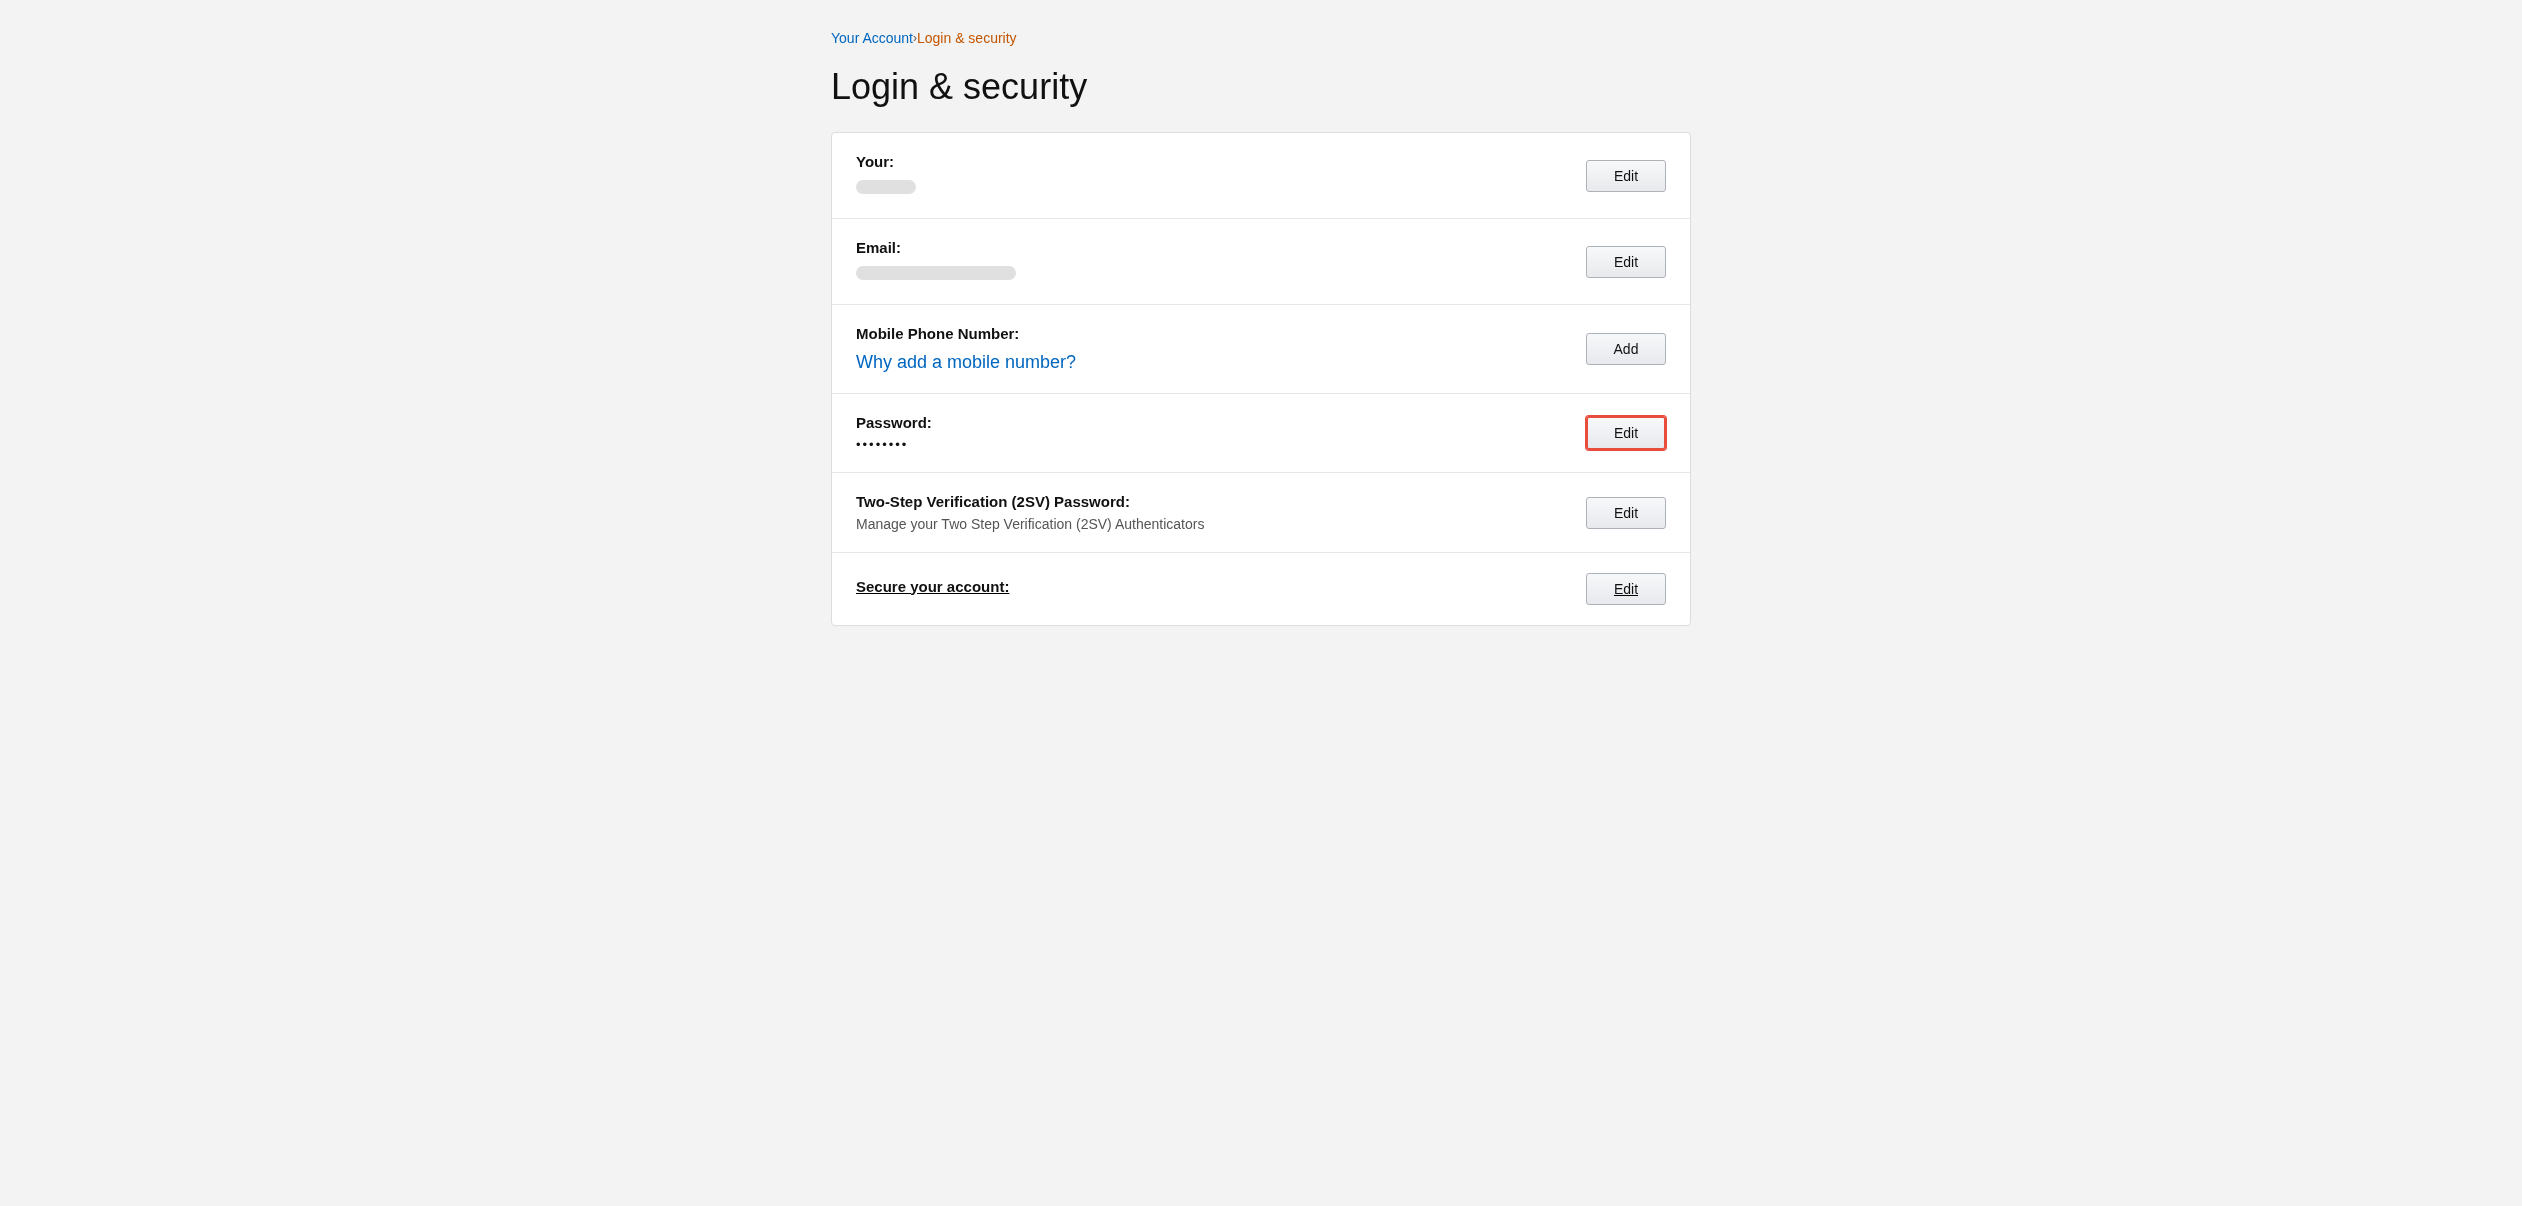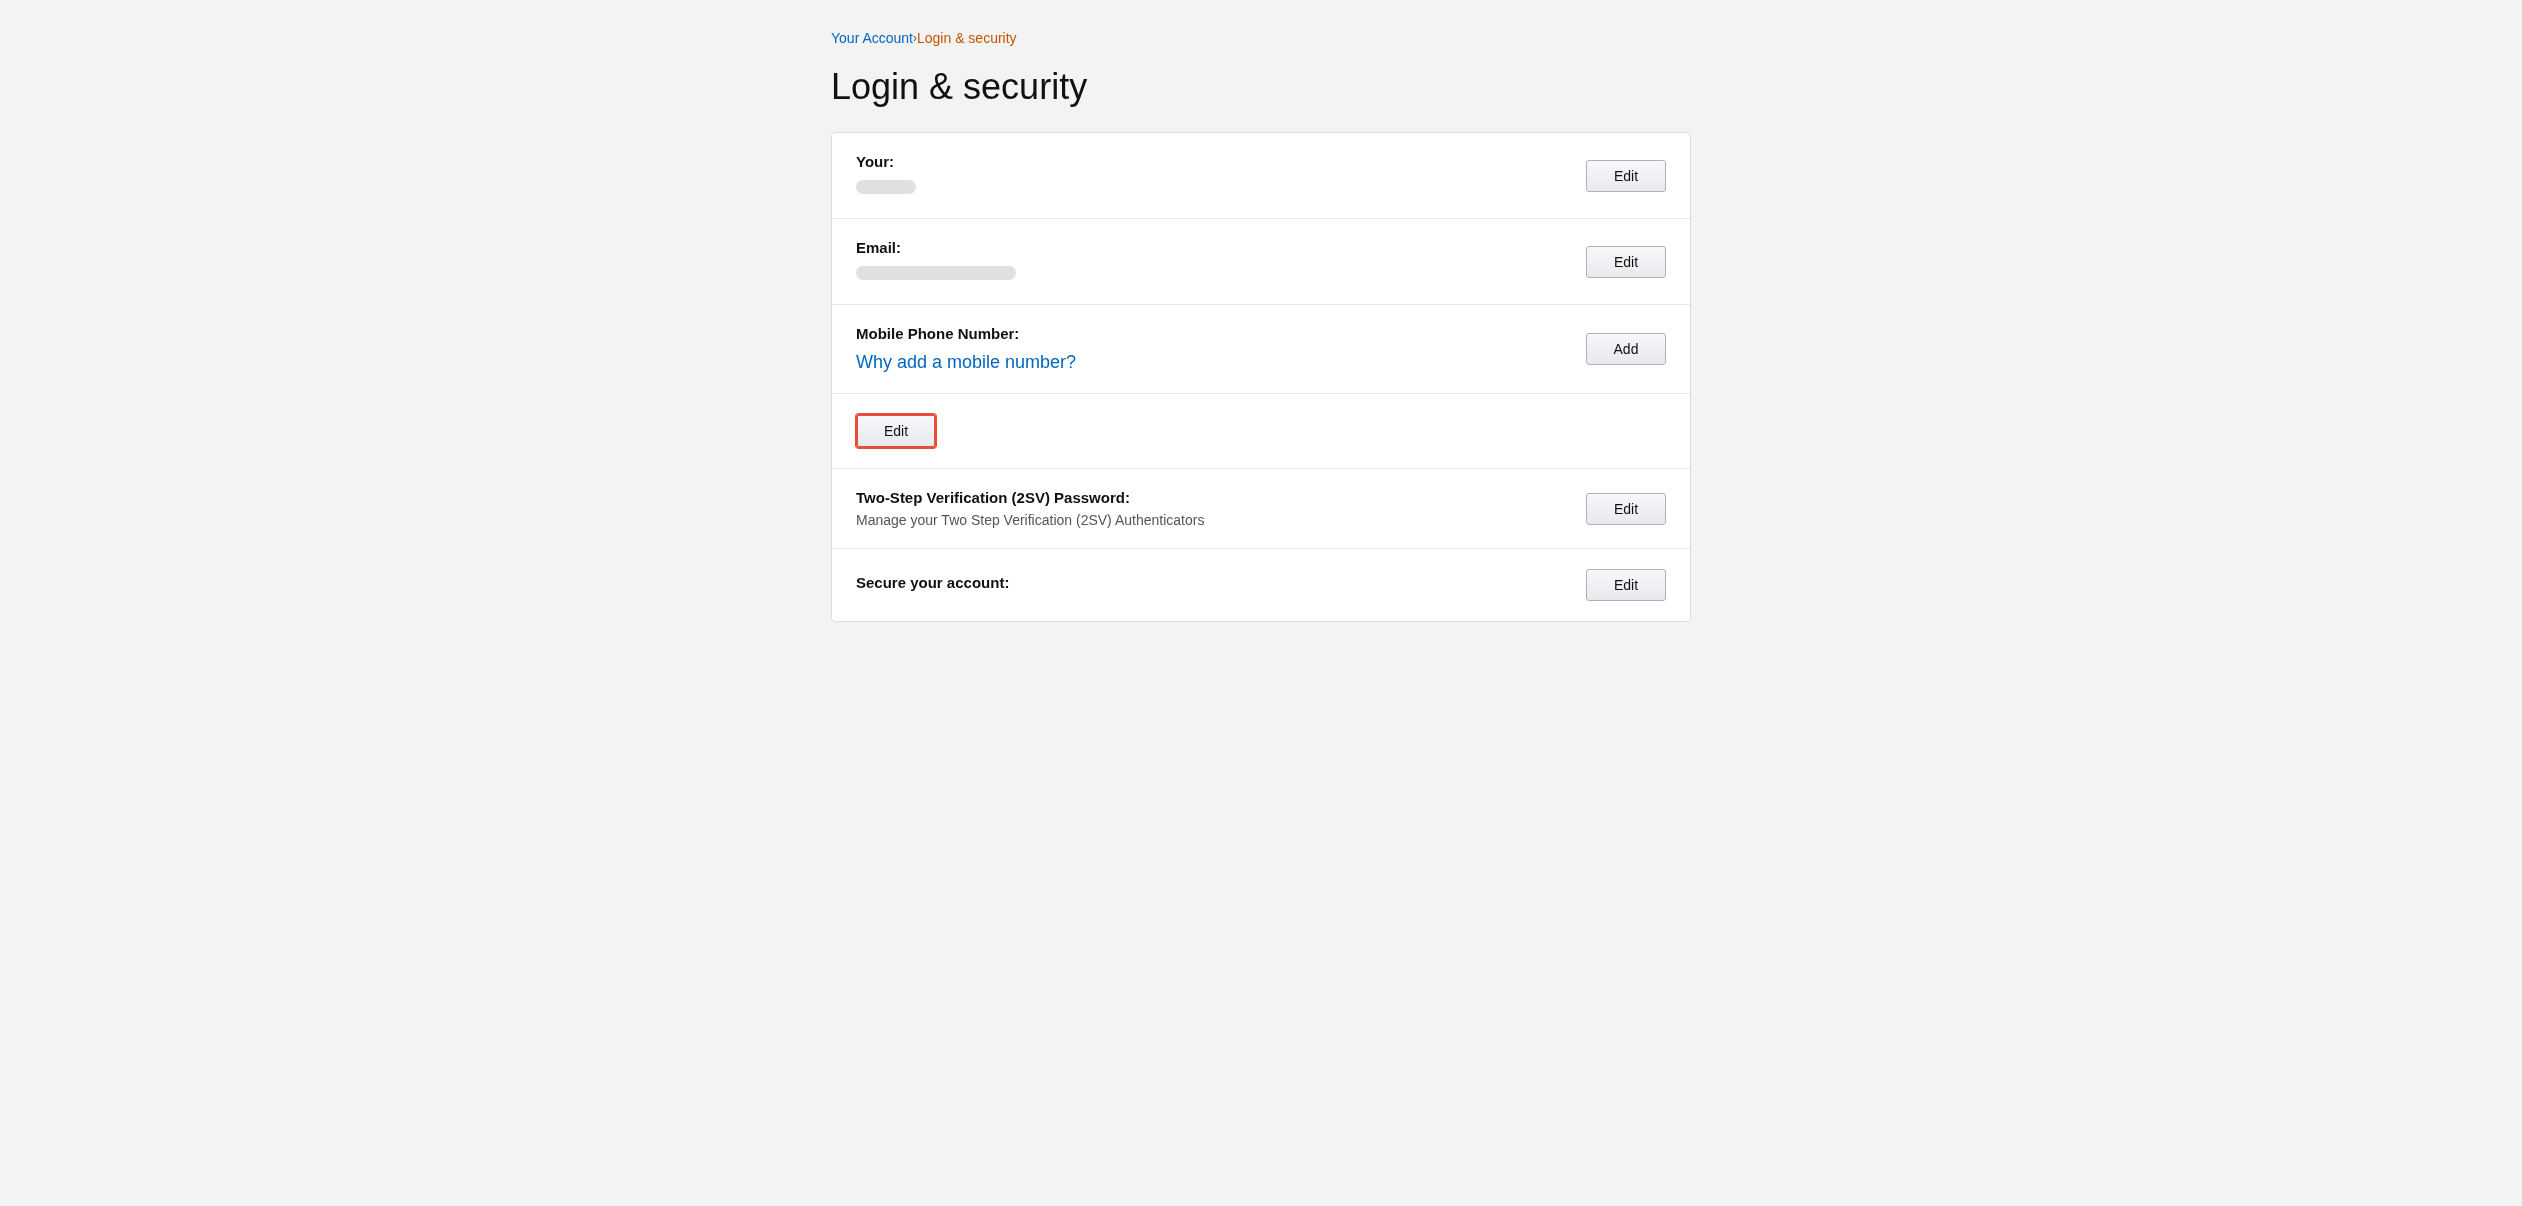--- a/index.html
+++ b/index.html
@@ -60,20 +60,21 @@
     .settings-row {
       display: flex;
       align-items: center;
       justify-content: space-between;
       padding: 20px 24px;
       border-bottom: 1px solid #e7e7e7;
     }
 
     .settings-row:last-child {
       border-bottom: none;
+      text-decoration: underline;
     }
 
     .settings-row-content {
       flex: 1;
       padding-right: 20px;
     }
 
     .settings-row-label {
       font-size: 15px;
       font-weight: 700;
@@ -194,20 +195,24 @@
 
     <div class="settings-row">
       <div class="settings-row-content">
         <div class="settings-row-label">Mobile Phone Number:</div>
         <a class="mobile-link">Why add a mobile number?</a>
       </div>
       <button class="add-button">Add</button>
     </div>
 
     <div class="settings-row">
+      <div class="settings-row-content">
+        <div class="settings-row-label">Password:</div>
+        <div class="password-stars">••••••••</div>
+      </div>
       <button class="edit-button highlighted">Edit</button>
     </div>
 
     <div class="settings-row">
       <div class="settings-row-content">
         <div class="settings-row-label">Two-Step Verification (2SV) Password:</div>
         <div class="two-sv-description">Manage your Two Step Verification (2SV) Authenticators</div>
       </div>
       <button class="edit-button">Edit</button>
     </div>

